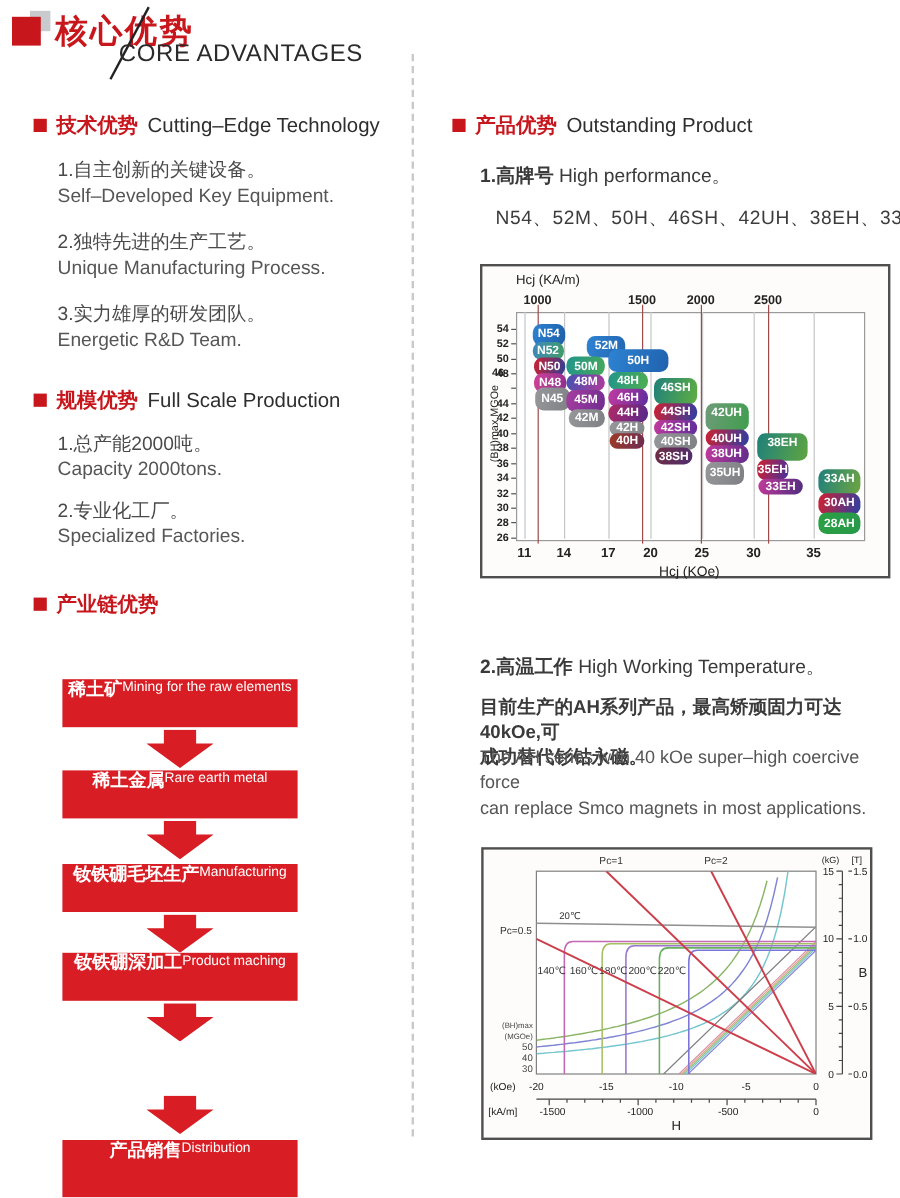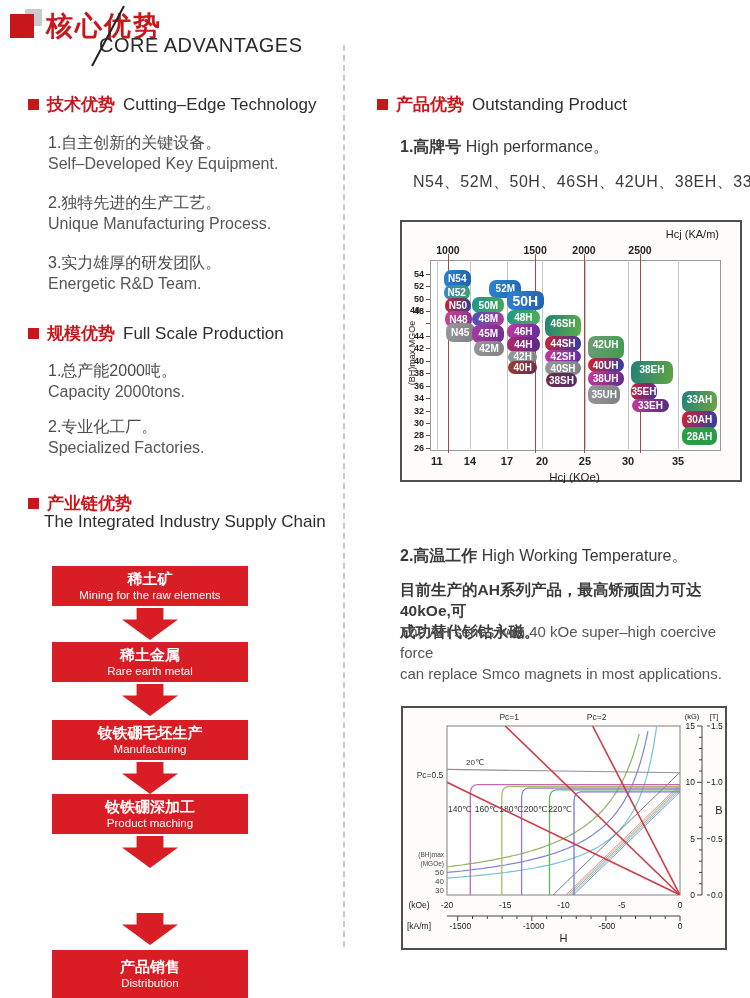--- a/index.html
+++ b/index.html
@@ -17,21 +17,21 @@
   .sec-head{position:absolute;display:flex;align-items:center;gap:8px;white-space:nowrap;}
   .bullet{width:11px;height:11px;background:#c8161d;flex:0 0 auto;}
   .cnred{font-size:17px;font-weight:700;color:#c8161d;}
   .endark{font-size:17px;color:#2e2e2e;}
   
   .item{position:absolute;left:48px;white-space:nowrap;}
   .item .cn{display:block;font-size:16px;color:#4a4a4a;line-height:21px;}
   .item .en{display:block;font-size:16px;color:#565656;line-height:21px;}
   
   .fbox{position:absolute;left:52px;width:196px;background:#d81e24;color:#fff;text-align:center;
-        display:flex;flex-direction:column;justify-content:center;}
+        display:flex;flex-direction:row;justify-content:center;}
   .fbox .cn{font-size:15px;font-weight:700;line-height:18px;}
   .fbox .en{font-size:11.5px;line-height:14px;}
   .farrow{position:absolute;left:122px;width:56px;height:32px;background:#d81e24;
           clip-path:polygon(26% 0,74% 0,74% 36%,100% 36%,50% 100%,0 36%,26% 36%);}
   
   .pt-line{position:absolute;left:400px;font-size:16px;color:#3a3a3a;white-space:nowrap;}
   .pt-line .b{font-weight:700;}
   .grades-line{position:absolute;left:413px;font-size:16px;color:#3c3c3c;letter-spacing:0.5px;white-space:nowrap;}
   .para-cn{position:absolute;left:400px;width:335px;font-size:15.5px;font-weight:600;color:#3a3a3a;line-height:21px;}
   .para-en{position:absolute;left:400px;width:335px;font-size:15px;color:#555;line-height:21px;}
@@ -82,21 +82,20 @@
   </div>
   <div class="item" style="top:416px;">
     <span class="cn">2.专业化工厂。</span>
     <span class="en">Specialized Factories.</span>
   </div>
 
   <div class="sec-head" style="left:28px;top:492px;">
     <span class="bullet"></span>
     <span class="cnred">产业链优势</span>
   </div>
-  <div class="abs endark" style="left:44px;top:512px;white-space:nowrap;">The Integrated Industry Supply Chain</div>
 
   <div class="fbox" style="top:566px;height:40px;">
     <span class="cn">稀土矿</span>
     <span class="en">Mining for the raw elements</span>
   </div>
   <div class="farrow" style="top:608px;"></div>
   <div class="fbox" style="top:642px;height:40px;">
     <span class="cn">稀土金属</span>
     <span class="en">Rare earth metal</span>
   </div>
@@ -122,21 +121,21 @@
     <span class="cnred">产品优势</span>
     <span class="endark">Outstanding Product</span>
   </div>
   <div class="pt-line" style="top:137px;">
     <span class="b">1.高牌号</span><span> High performance。</span>
   </div>
   <div class="grades-line" style="top:172px;">N54、52M、50H、46SH、42UH、38EH、33AH等。</div>
 
   <div id="chart1">
       <div style="position: absolute; left: 28px; top: 38px; width: 289px; height: 189px; border: 1px solid rgb(154, 154, 154); background: rgb(255, 255, 255);"></div>
-      <div style="position: absolute; left: 28px; top: 6px; width: 289px; text-align: right; font-size: 11px; color: rgb(34, 34, 34);">Hcj (KA/m)</div>
+      <div style="position: absolute; left: 28px; top: 6px; width: 289px; text-align: left; font-size: 11px; color: rgb(34, 34, 34);">Hcj (KA/m)</div>
       <div style="position: absolute; left: 34.9px; top: 38px; width: 1px; height: 189px; background: rgb(198, 198, 198);"></div>
       <div style="position: absolute; left: 22.9px; top: 233px; width: 24px; text-align: center; font-size: 11px; font-weight: 700; color: rgb(34, 34, 34);">11</div>
       <div style="position: absolute; left: 67.9px; top: 38px; width: 1px; height: 189px; background: rgb(198, 198, 198);"></div>
       <div style="position: absolute; left: 55.9px; top: 233px; width: 24px; text-align: center; font-size: 11px; font-weight: 700; color: rgb(34, 34, 34);">14</div>
       <div style="position: absolute; left: 104.9px; top: 38px; width: 1px; height: 189px; background: rgb(198, 198, 198);"></div>
       <div style="position: absolute; left: 92.9px; top: 233px; width: 24px; text-align: center; font-size: 11px; font-weight: 700; color: rgb(34, 34, 34);">17</div>
       <div style="position: absolute; left: 140.1px; top: 38px; width: 1px; height: 189px; background: rgb(198, 198, 198);"></div>
       <div style="position: absolute; left: 128.1px; top: 233px; width: 24px; text-align: center; font-size: 11px; font-weight: 700; color: rgb(34, 34, 34);">20</div>
       <div style="position: absolute; left: 182.9px; top: 38px; width: 1px; height: 189px; background: rgb(198, 198, 198);"></div>
       <div style="position: absolute; left: 170.9px; top: 233px; width: 24px; text-align: center; font-size: 11px; font-weight: 700; color: rgb(34, 34, 34);">25</div>
@@ -187,21 +186,21 @@
       <div style="position: absolute; left: 41.5px; top: 47.9px; width: 27.6px; height: 18px; border-radius: 7px; background: linear-gradient(105deg, rgb(46, 131, 210), rgb(30, 95, 168)); color: rgb(255, 255, 255); font-size: 10px; font-weight: 700; display: flex; justify-content: center; align-items: center; box-sizing: border-box;">N54</div>
       <div style="position: absolute; left: 41.5px; top: 62.9px; width: 26.4px; height: 15.5px; border-radius: 7px; background: linear-gradient(105deg, rgb(60, 135, 192), rgb(63, 158, 98)); color: rgb(255, 255, 255); font-size: 10px; font-weight: 700; display: flex; justify-content: center; align-items: center; box-sizing: border-box;">N52</div>
       <div style="position: absolute; left: 42.6px; top: 75.9px; width: 26.5px; height: 15.5px; border-radius: 7px; background: linear-gradient(105deg, rgb(207, 33, 48), rgb(44, 63, 151)); color: rgb(255, 255, 255); font-size: 10px; font-weight: 700; display: flex; justify-content: center; align-items: center; box-sizing: border-box;">N50</div>
       <div style="position: absolute; left: 42.6px; top: 89px; width: 27.7px; height: 16.2px; border-radius: 7px; background: linear-gradient(105deg, rgb(208, 68, 151), rgb(141, 45, 143)); color: rgb(255, 255, 255); font-size: 10px; font-weight: 700; display: flex; justify-content: center; align-items: center; box-sizing: border-box;">N48</div>
       <div style="position: absolute; left: 43.7px; top: 101.4px; width: 29.1px; height: 18.7px; border-radius: 7px; background: linear-gradient(105deg, rgb(151, 152, 156), rgb(126, 128, 132)); color: rgb(255, 255, 255); font-size: 10px; font-weight: 700; display: flex; justify-content: center; align-items: center; box-sizing: border-box;">N45</div>
       <div style="position: absolute; left: 70.3px; top: 57.9px; width: 32.1px; height: 18px; border-radius: 7px; background: linear-gradient(105deg, rgb(46, 131, 210), rgb(34, 102, 178)); color: rgb(255, 255, 255); font-size: 10px; font-weight: 700; display: flex; justify-content: center; align-items: center; box-sizing: border-box; margin-left: 17px;">52M</div>
       <div style="position: absolute; left: 70.3px; top: 75.3px; width: 32.1px; height: 15.5px; border-radius: 7px; background: linear-gradient(105deg, rgb(33, 149, 139), rgb(70, 168, 90)); color: rgb(255, 255, 255); font-size: 10px; font-weight: 700; display: flex; justify-content: center; align-items: center; box-sizing: border-box;">50M</div>
       <div style="position: absolute; left: 70.3px; top: 89.6px; width: 32.1px; height: 14.3px; border-radius: 7px; background: linear-gradient(105deg, rgb(67, 83, 178), rgb(177, 58, 154)); color: rgb(255, 255, 255); font-size: 10px; font-weight: 700; display: flex; justify-content: center; align-items: center; box-sizing: border-box;">48M</div>
       <div style="position: absolute; left: 70.3px; top: 102.7px; width: 32.1px; height: 18px; border-radius: 7px; background: linear-gradient(105deg, rgb(166, 61, 160), rgb(111, 45, 144)); color: rgb(255, 255, 255); font-size: 10px; font-weight: 700; display: flex; justify-content: center; align-items: center; box-sizing: border-box;">45M</div>
       <div style="position: absolute; left: 71.6px; top: 119.4px; width: 30.8px; height: 14.3px; border-radius: 7px; background: linear-gradient(105deg, rgb(150, 151, 155), rgb(126, 128, 132)); color: rgb(255, 255, 255); font-size: 10px; font-weight: 700; display: flex; justify-content: center; align-items: center; box-sizing: border-box;">42M</div>
-      <div style="position: absolute; left: 104.9px; top: 69.1px; width: 37px; height: 19.3px; border-radius: 7px; background: linear-gradient(105deg, rgb(46, 131, 210), rgb(31, 98, 174)); color: rgb(255, 255, 255); font-size: 14px; font-weight: 700; display: flex; justify-content: center; align-items: center; box-sizing: border-box;">50H</div>
+      <div style="position: absolute; left: 104.9px; top: 69.1px; width: 50px; height: 19.3px; border-radius: 7px; background: linear-gradient(105deg, rgb(46, 131, 210), rgb(31, 98, 174)); color: rgb(255, 255, 255); font-size: 10px; font-weight: 700; display: flex; justify-content: center; align-items: center; box-sizing: border-box;">50H</div>
       <div style="position: absolute; left: 104.9px; top: 87.7px; width: 32.9px; height: 15.5px; border-radius: 7px; background: linear-gradient(105deg, rgb(33, 149, 139), rgb(79, 174, 79)); color: rgb(255, 255, 255); font-size: 10px; font-weight: 700; display: flex; justify-content: center; align-items: center; box-sizing: border-box;">48H</div>
       <div style="position: absolute; left: 104.9px; top: 102px; width: 32.9px; height: 14.9px; border-radius: 7px; background: linear-gradient(105deg, rgb(194, 58, 162), rgb(95, 45, 156)); color: rgb(255, 255, 255); font-size: 10px; font-weight: 700; display: flex; justify-content: center; align-items: center; box-sizing: border-box;">46H</div>
       <div style="position: absolute; left: 104.9px; top: 115.1px; width: 32.9px; height: 14.9px; border-radius: 7px; background: linear-gradient(105deg, rgb(176, 42, 102), rgb(85, 41, 140)); color: rgb(255, 255, 255); font-size: 10px; font-weight: 700; display: flex; justify-content: center; align-items: center; box-sizing: border-box;">44H</div>
       <div style="position: absolute; left: 106px; top: 128.8px; width: 29.4px; height: 11.8px; border-radius: 7px; background: linear-gradient(105deg, rgb(150, 151, 155), rgb(133, 134, 138)); color: rgb(255, 255, 255); font-size: 10px; font-weight: 700; display: flex; justify-content: center; align-items: center; box-sizing: border-box;">42H</div>
       <div style="position: absolute; left: 106px; top: 139.3px; width: 29.4px; height: 13.1px; border-radius: 7px; background: linear-gradient(105deg, rgb(157, 60, 40), rgb(109, 44, 82)); color: rgb(255, 255, 255); font-size: 10px; font-weight: 700; display: flex; justify-content: center; align-items: center; box-sizing: border-box;">40H</div>
       <div style="position: absolute; left: 142.7px; top: 92.7px; width: 36.8px; height: 22.4px; border-radius: 7px; background: linear-gradient(105deg, rgb(32, 128, 123), rgb(95, 174, 65)); color: rgb(255, 255, 255); font-size: 10px; font-weight: 700; display: flex; justify-content: center; align-items: flex-start; padding-top: 3px; box-sizing: border-box;">46SH</div>
       <div style="position: absolute; left: 142.7px; top: 113.8px; width: 36.8px; height: 14.9px; border-radius: 7px; background: linear-gradient(105deg, rgb(207, 33, 48), rgb(44, 63, 165)); color: rgb(255, 255, 255); font-size: 10px; font-weight: 700; display: flex; justify-content: center; align-items: center; box-sizing: border-box;">44SH</div>
       <div style="position: absolute; left: 142.7px; top: 127.5px; width: 36.8px; height: 13.1px; border-radius: 7px; background: linear-gradient(105deg, rgb(194, 58, 156), rgb(95, 45, 156)); color: rgb(255, 255, 255); font-size: 10px; font-weight: 700; display: flex; justify-content: center; align-items: center; box-sizing: border-box;">42SH</div>
       <div style="position: absolute; left: 142.7px; top: 139.3px; width: 36.8px; height: 13.7px; border-radius: 7px; background: linear-gradient(105deg, rgb(150, 151, 155), rgb(126, 128, 132)); color: rgb(255, 255, 255); font-size: 10px; font-weight: 700; display: flex; justify-content: center; align-items: center; box-sizing: border-box;">40SH</div>
       <div style="position: absolute; left: 143.6px; top: 151.2px; width: 31.7px; height: 13.7px; border-radius: 7px; background: linear-gradient(105deg, rgb(110, 45, 66), rgb(79, 45, 110)); color: rgb(255, 255, 255); font-size: 10px; font-weight: 700; display: flex; justify-content: center; align-items: center; box-sizing: border-box;">38SH</div>

